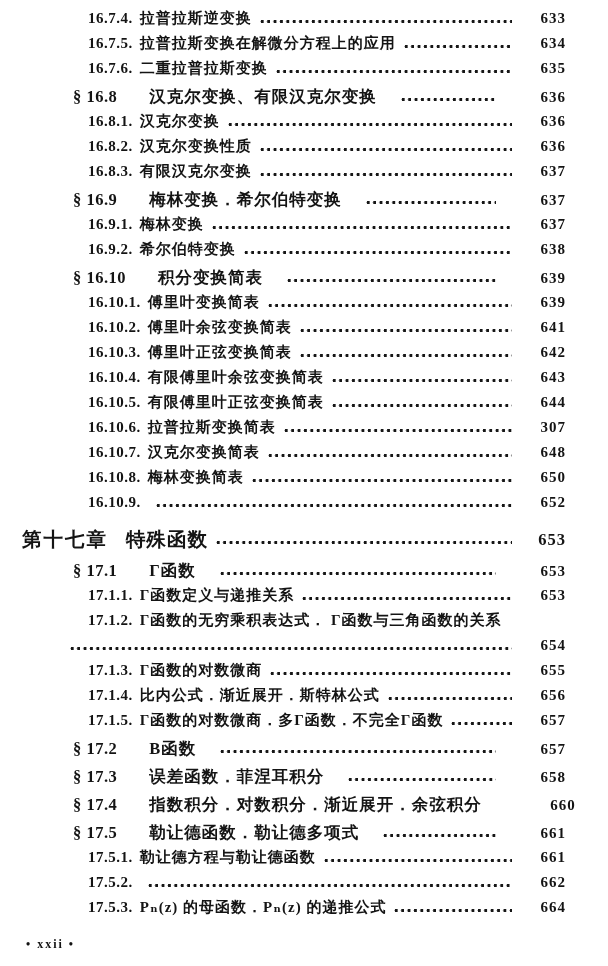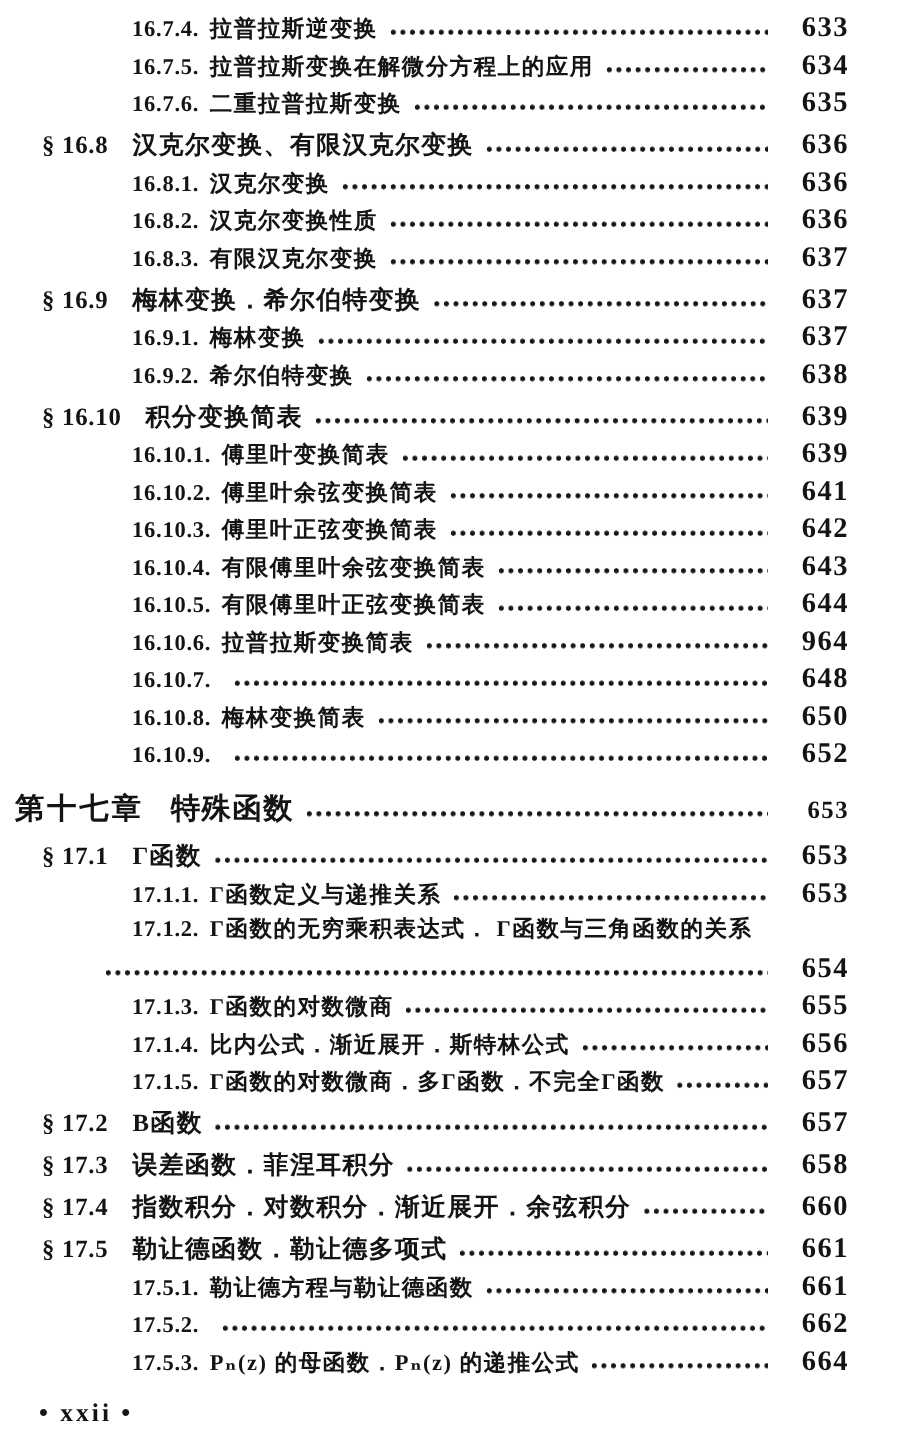--- a/index.html
+++ b/index.html
@@ -39,28 +39,29 @@
     margin-right: 7px;
     letter-spacing: 0.5px;
   }
   .row .title {
     white-space: nowrap;
     letter-spacing: 1px;
   }
   .row.lvl-sub { font-size: 15px; }
   .row.lvl-section {
     font-size: 16.5px;
-    padding-left: 28px;
+    padding-left: 73px;
     margin-top: 3px;
+    gap: 16px;
   }
   .row.lvl-section .label { margin-right: 16px; }
   .row.lvl-chapter {
     font-size: 19.5px;
     font-weight: 900;
-    padding-left: 10px;
+    padding-left: 22px;
     height: 31px;
     line-height: 31px;
     margin-top: 9px;
     margin-bottom: 3px;
     align-items: flex-end;
   }
   .row.lvl-chapter .label { margin-right: 18px; letter-spacing: 2px; }
   .row.cont { padding-left: 62px; }
   .leader {
     flex: 1 1 auto;
@@ -70,29 +71,29 @@
     margin: 0 8px 0 8px;
     background-image: radial-gradient(circle at 2.2px 2.5px, #161616 1.5px, transparent 1.85px);
     background-size: 6.4px 5px;
     background-repeat: repeat-x;
     background-position: left center;
   }
   .pagenum {
     width: 46px;
     min-width: 46px;
     text-align: right;
-    font-size: 19px;
+    font-size: 15px;
     letter-spacing: 1px;
   }
   .row.lvl-chapter .pagenum { font-size: 16.5px; }
   .footer {
     position: absolute;
     left: 26px;
     bottom: 14px;
-    font-size: 17px;
+    font-size: 12px;
     font-weight: 700;
     letter-spacing: 2px;
   }
 </style>
 </head>
 <body>
 
 <div class="page">
   <div class="toc" id="toc">
       <div class="row lvl-sub">
@@ -188,24 +189,25 @@
       <div class="row lvl-sub">
         <span class="label">16.10.5.</span>
         <span class="title">有限傅里叶正弦变换简表</span>
         <span class="leader"></span>
         <span class="pagenum">644</span>
       </div>
       <div class="row lvl-sub">
         <span class="label">16.10.6.</span>
         <span class="title">拉普拉斯变换简表</span>
         <span class="leader"></span>
-        <span class="pagenum">964</span>
+        <span class="pagenum">307</span>
       </div>
       <div class="row lvl-sub">
         <span class="label">16.10.7.</span>
+        <span class="title">汉克尔变换简表</span>
         <span class="leader"></span>
         <span class="pagenum">648</span>
       </div>
       <div class="row lvl-sub">
         <span class="label">16.10.8.</span>
         <span class="title">梅林变换简表</span>
         <span class="leader"></span>
         <span class="pagenum">650</span>
       </div>
       <div class="row lvl-sub">

